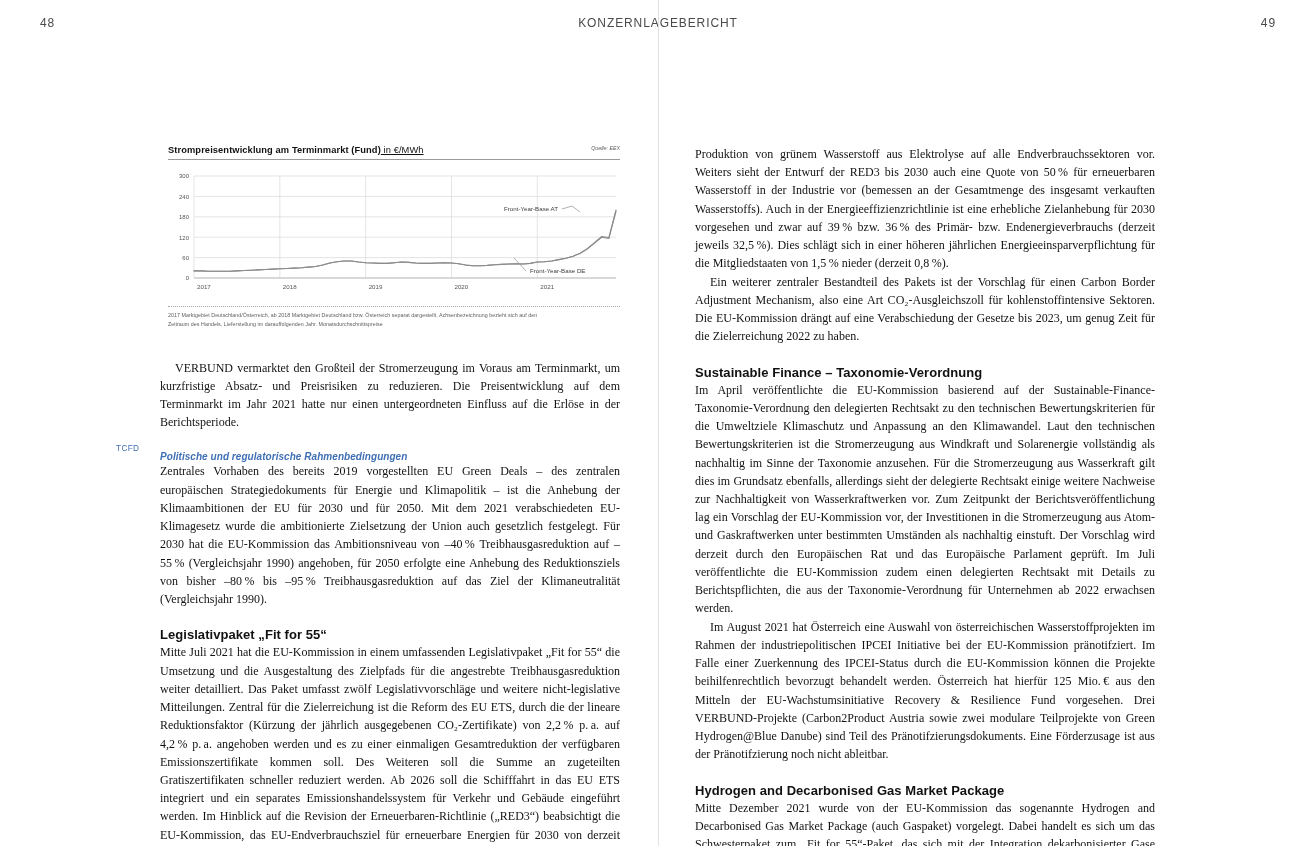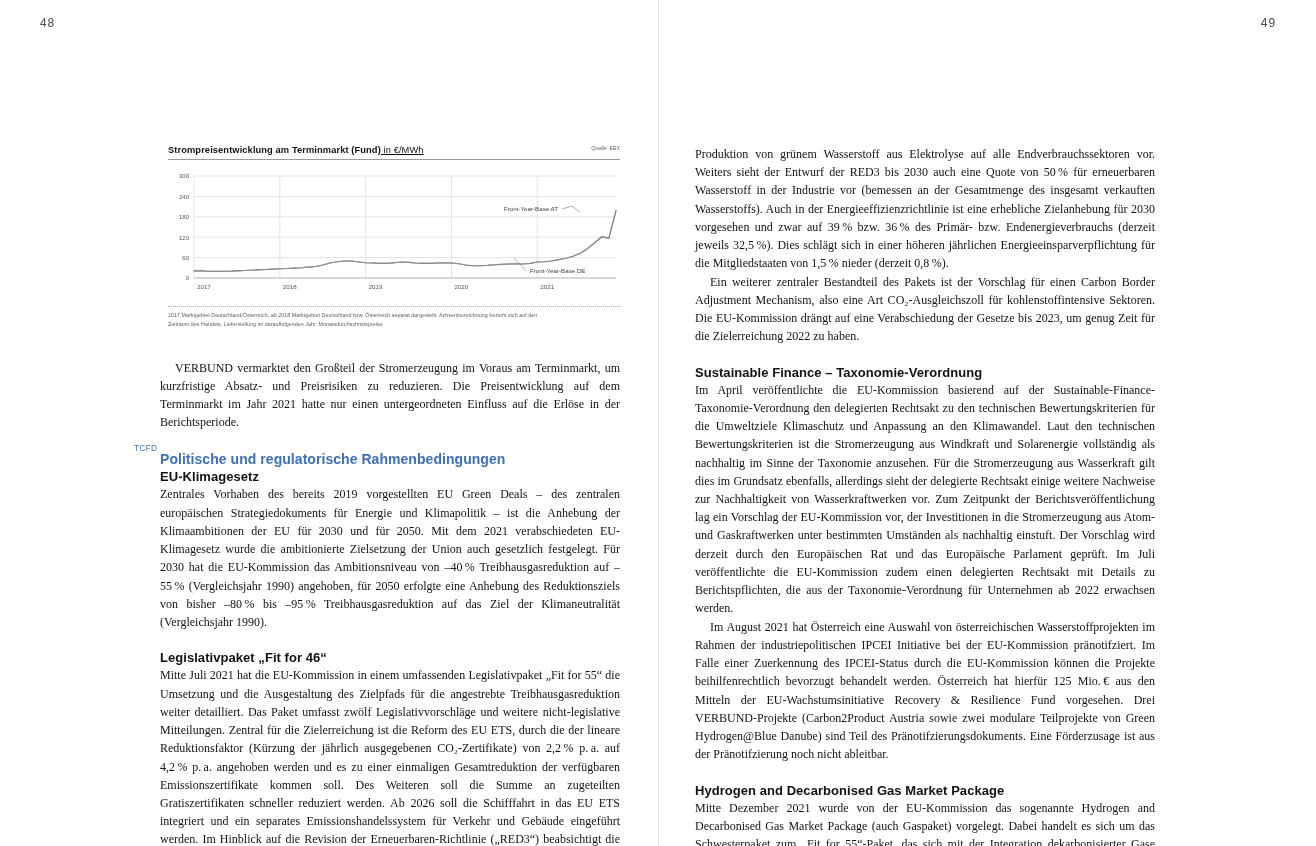--- a/index.html
+++ b/index.html
@@ -56,21 +56,21 @@
     position: absolute;
     top: 145px;
     width: 460px;
   }
   .col-left  { left: 160px; }
   .col-right { left: 695px; }
 
   
   .margin-note {
     position: absolute;
-    left: 134px;
+    left: 116px;
     top: 444px;
     font-family: "Liberation Sans", sans-serif;
     font-size: 8.2px;
     letter-spacing: 0.4px;
     color: #3f6fb5;
     font-weight: 400;
   }
 
   
   .figure {
@@ -134,24 +134,25 @@
     text-justify: inter-word;
     hyphens: manual;
     color: #121212;
   }
   p.body + p.body { text-indent: 1.25em; }
   p.indent { text-indent: 1.25em; }
 
   h3.sec-blue {
     margin: 20px 0 0 0;
     font-family: "Liberation Sans", sans-serif;
-    font-size: 14px;
+    font-size: 10px;
     font-weight: 700;
     color: #3f6fb5;
     letter-spacing: 0.05px;
+    font-style: italic;
   }
   h4.sec-bold {
     margin: 3px 0 0 0;
     font-family: "Liberation Sans", sans-serif;
     font-size: 13px;
     font-weight: 700;
     color: #111;
     letter-spacing: 0.05px;
   }
   h4.sec-bold.tight { margin-top: 2px; }
@@ -159,20 +160,21 @@
   h4.sec-bold + p.body { margin-top: 1px; }
 
   .gap-sm { height: 11px; }
 </style>
 </head>
 <body>
 
 <div class="spread">
 
   <div class="running-head folio-left">48</div>
+  <div class="running-head head-center">KONZERNLAGEBERICHT</div>
   <div class="running-head folio-right">49</div>
 
   <div class="gutter"></div>
 
   <div class="margin-note">TCFD</div>
 
   <div class="col col-left">
 
     <figure class="figure">
       <div class="fig-title">
@@ -218,24 +220,23 @@
 
       <figcaption class="fignote">2017 Marktgebiet Deutschland/Österreich, ab 2018 Marktgebiet Deutschland bzw. Österreich separat dargestellt. Achsenbezeichnung bezieht sich auf den Zeitraum des Handels, Lieferstellung im darauffolgenden Jahr. Monatsdurchschnittspreise</figcaption>
       <div class="figsource">Quelle: EEX</div>
     </figure>
 
     <div class="gap-sm"></div>
 
     <p class="body indent">VERBUND vermarktet den Großteil der Stromerzeugung im Voraus am Terminmarkt, um kurzfristige Absatz- und Preisrisiken zu reduzieren. Die Preisentwicklung auf dem Terminmarkt im Jahr 2021 hatte nur einen untergeordneten Einfluss auf die Erlöse in der Berichtsperiode.</p>
 
     <h3 class="sec-blue">Politische und regulatorische Rahmenbedingungen</h3>
-    <h4 class="sec-bold tight">EU-Klimagesetz</h4>
     <p class="body">Zentrales Vorhaben des bereits 2019 vorgestellten EU Green Deals – des zentralen europäischen Strategiedokuments für Energie und Klimapolitik – ist die Anhebung der Klimaambitionen der EU für 2030 und für 2050. Mit dem 2021 verabschiedeten EU-Klimagesetz wurde die ambitionierte Zielsetzung der Union auch gesetzlich festgelegt. Für 2030 hat die EU-Kommission das Ambitionsniveau von –40 % Treibhausgasreduktion auf –55 % (Vergleichsjahr 1990) angehoben, für 2050 erfolgte eine Anhebung des Reduktionsziels von bisher –80 % bis –95 % Treibhausgasreduktion auf das Ziel der Klimaneutralität (Vergleichsjahr 1990).</p>
 
-    <h4 class="sec-bold spaced">Legislativpaket „Fit for 46“</h4>
+    <h4 class="sec-bold spaced">Legislativpaket „Fit for 55“</h4>
     <p class="body">Mitte Juli 2021 hat die EU-Kommission in einem umfassenden Legislativpaket „Fit for 55“ die Umsetzung und die Ausgestaltung des Zielpfads für die angestrebte Treibhausgasreduktion weiter detailliert. Das Paket umfasst zwölf Legislativvorschläge und weitere nicht-legislative Mitteilungen. Zentral für die Zielerreichung ist die Reform des EU ETS, durch die der lineare Reduktionsfaktor (Kürzung der jährlich ausgegebenen CO₂-Zertifikate) von 2,2 % p. a. auf 4,2 % p. a. angehoben werden und es zu einer einmaligen Gesamtreduktion der verfügbaren Emissionszertifikate kommen soll. Des Weiteren soll die Summe an zugeteilten Gratiszertifikaten schneller reduziert werden. Ab 2026 soll die Schifffahrt in das EU ETS integriert und ein separates Emissionshandelssystem für Verkehr und Gebäude eingeführt werden. Im Hinblick auf die Revision der Erneuerbaren-Richtlinie („RED3“) beabsichtigt die EU-Kommission, das EU-Endverbrauchsziel für erneuerbare Energien für 2030 von derzeit 32 % auf 40 % anzuheben. Hinzu kommen ambitioniertere 2030-Unterziele für erneuerbare Energien im Verkehrs- (13 % Treibhausgasreduktion) sowie Wärme- und Kältebereich (+1,1 % verbindliches jährliches Wachstum des Anteils erneuerbarer Energien). Für erneuerbaren Wasserstoff sieht der Vorschlag eine Ausweitung der unter der derzeit geltenden RED2 ausschließlich auf den Transportsektor anzuwendenden Regeln zur</p>
   </div>
 
   <div class="col col-right">
     <p class="body">Produktion von grünem Wasserstoff aus Elektrolyse auf alle Endverbrauchssektoren vor. Weiters sieht der Entwurf der RED3 bis 2030 auch eine Quote von 50 % für erneuerbaren Wasserstoff in der Industrie vor (bemessen an der Gesamtmenge des insgesamt verkauften Wasserstoffs). Auch in der Energieeffizienzrichtlinie ist eine erhebliche Zielanhebung für 2030 vorgesehen und zwar auf 39 % bzw. 36 % des Primär- bzw. Endenergieverbrauchs (derzeit jeweils 32,5 %). Dies schlägt sich in einer höheren jährlichen Energieeinsparverpflichtung für die Mitgliedstaaten von 1,5 % nieder (derzeit 0,8 %).</p>
     <p class="body indent">Ein weiterer zentraler Bestandteil des Pakets ist der Vorschlag für einen Carbon Border Adjustment Mechanism, also eine Art CO₂-Ausgleichszoll für kohlenstoffintensive Sektoren. Die EU-Kommission drängt auf eine Verabschiedung der Gesetze bis 2023, um genug Zeit für die Zielerreichung 2022 zu haben.</p>
 
     <h4 class="sec-bold spaced">Sustainable Finance – Taxonomie-Verordnung</h4>
     <p class="body">Im April veröffentlichte die EU-Kommission basierend auf der Sustainable-Finance-Taxonomie-Verordnung den delegierten Rechtsakt zu den technischen Bewertungskriterien für die Umweltziele Klimaschutz und Anpassung an den Klimawandel. Laut den technischen Bewertungskriterien ist die Stromerzeugung aus Windkraft und Solarenergie vollständig als nachhaltig im Sinne der Taxonomie anzusehen. Für die Stromerzeugung aus Wasserkraft gilt dies im Grundsatz ebenfalls, allerdings sieht der delegierte Rechtsakt einige weitere Nachweise zur Nachhaltigkeit von Wasserkraftwerken vor. Zum Zeitpunkt der Berichtsveröffentlichung lag ein Vorschlag der EU-Kommission vor, der Investitionen in die Stromerzeugung aus Atom- und Gaskraftwerken unter bestimmten Umständen als nachhaltig einstuft. Der Vorschlag wird derzeit durch den Europäischen Rat und das Europäische Parlament geprüft. Im Juli veröffentlichte die EU-Kommission zudem einen delegierten Rechtsakt mit Details zu Berichtspflichten, die aus der Taxonomie-Verordnung für Unternehmen ab 2022 erwachsen werden.</p>
 

